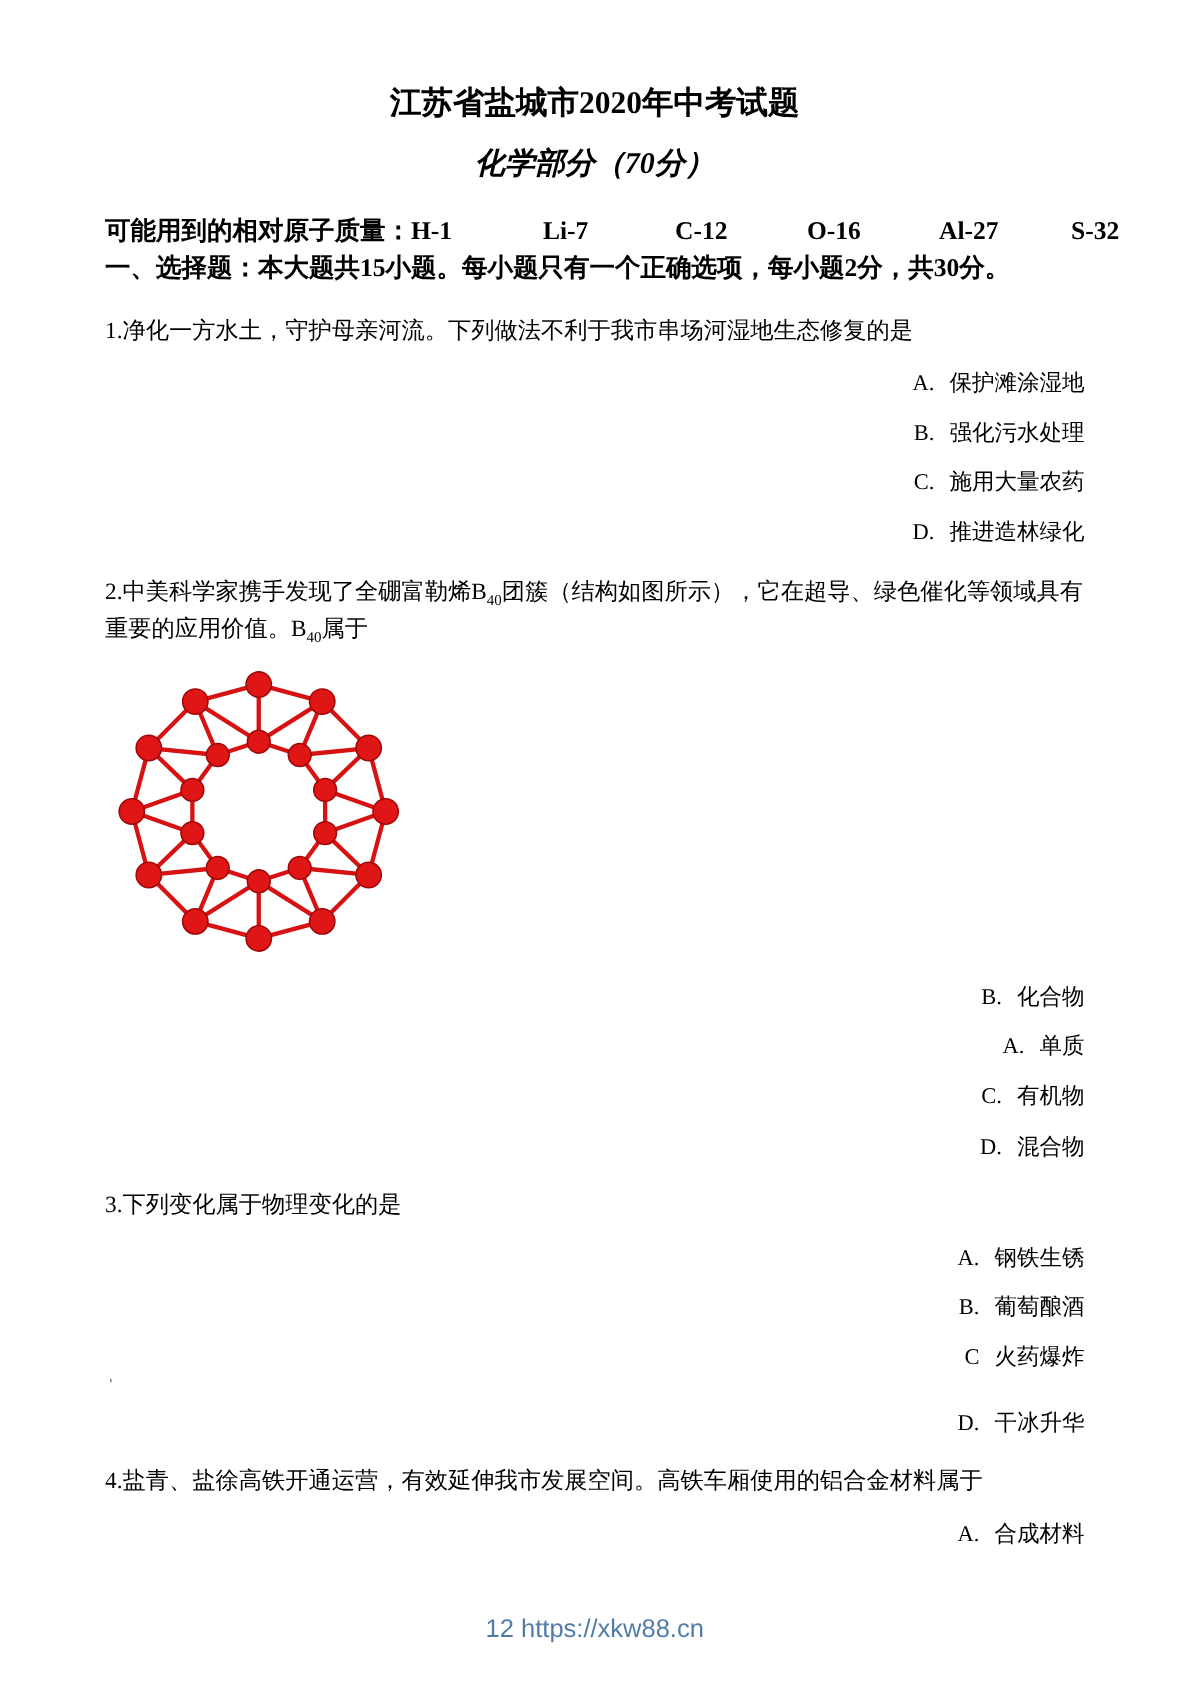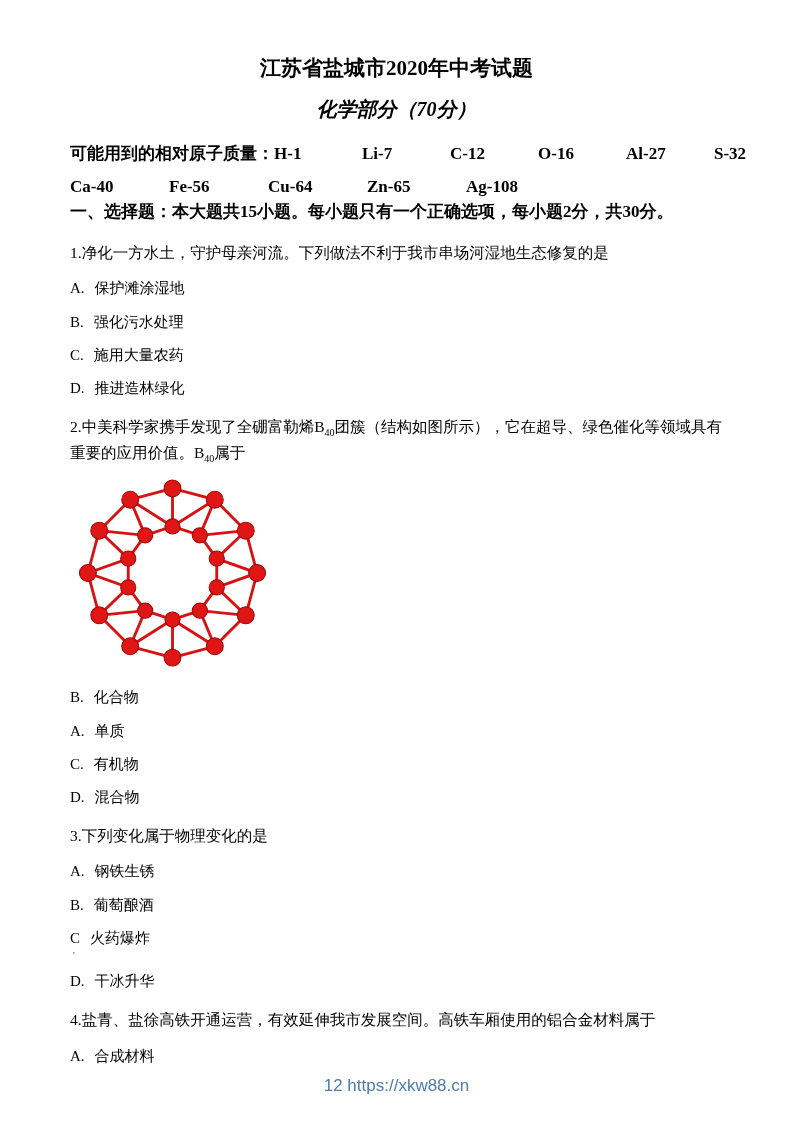--- a/index.html
+++ b/index.html
@@ -31,21 +31,21 @@
   .m-item:last-child{min-width:0;}
   .section-header{
     font-weight:bold;font-size:17px;line-height:1.45;
   }
   .q-text{
     font-size:15.5px;margin-top:17px;line-height:1.55;
   }
   .q-num{margin-right:0;}
   sub{font-size:10px;}
   .option{
-    font-size:15px;margin-top:13px;line-height:1.35;
+    font-size:15px;margin-top:13px;line-height:1.35;text-align:right;
   }
   .opt-label{display:inline-block;margin-right:10px;}
   .molecule-wrap{
     margin:8px 0 2px 0;
     width:210px;height:200px;
   }
   .stray{
     font-size:10px;color:#444;line-height:4px;height:4px;margin-top:6px;margin-left:3px;
   }
   .footer{
@@ -59,23 +59,20 @@
 
 <div class="page">
 
   <h1 class="title">江苏省盐城市2020年中考试题</h1>
   <h2 class="subtitle">化学部分（70分）</h2>
 
   <div class="masses line1">
     <span class="m-label">可能用到的相对原子质量：</span><span class="m-item">H-1</span><span class="m-item">Li-7</span><span class="m-item">C-12</span><span class="m-item">O-16</span><span class="m-item">Al-27</span><span class="m-item">S-32</span>
   </div>
 
-  <div class="masses line2">
-    <span class="m-item">Ca-40</span><span class="m-item">Fe-56</span><span class="m-item">Cu-64</span><span class="m-item">Zn-65</span><span class="m-item">Ag-108</span>
-  </div>
 
   <div class="section-header">一、选择题：本大题共15小题。每小题只有一个正确选项，每小题2分，共30分。</div>
 
   <div class="question">
     <div class="q-text"><span class="q-num">1.</span><span>净化一方水土，守护母亲河流。下列做法不利于我市串场河湿地生态修复的是</span></div>
     <div class="option"><span class="opt-label">A.</span><span class="opt-text">保护滩涂湿地</span></div>
     <div class="option"><span class="opt-label">B.</span><span class="opt-text">强化污水处理</span></div>
     <div class="option"><span class="opt-label">C.</span><span class="opt-text">施用大量农药</span></div>
     <div class="option"><span class="opt-label">D.</span><span class="opt-text">推进造林绿化</span></div>
   </div>

